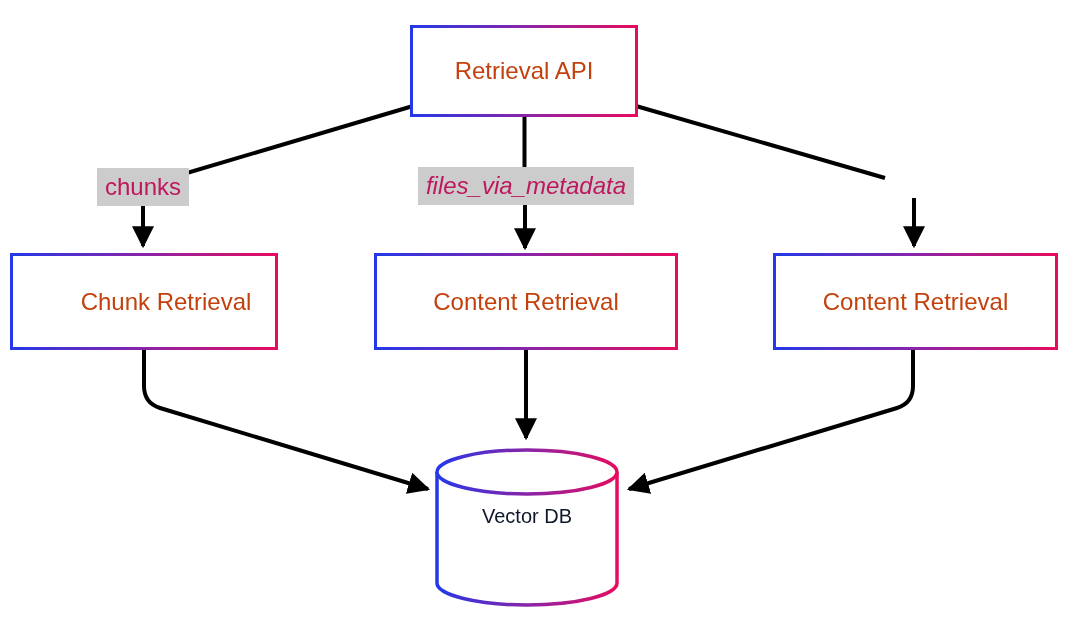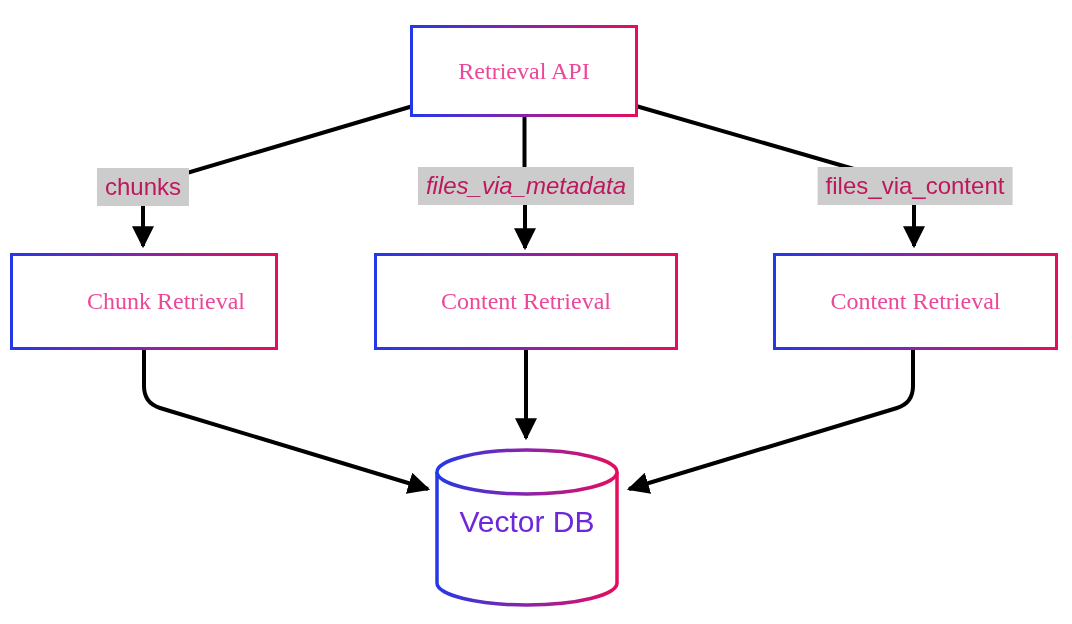--- a/index.html
+++ b/index.html
@@ -11,24 +11,23 @@
     overflow:hidden;
   }
   .edges-svg{position:absolute;left:0;top:0;width:1072px;height:624px;}
   .node{
     position:absolute;
     box-sizing:border-box;
     background:#ffffff;
     border:3.5px solid;
     border-image:linear-gradient(90deg,#2438e8 0%,#8a24a8 50%,#e60c5e 100%) 1;
     display:flex;align-items:center;justify-content:center;
-    color:#ec4899;
+    color:#c2410c;
     font-size:24px;
     text-align:center;
-    font-family:Liberation Serif, serif;
   }
   .node-api{left:410px;top:25px;width:228px;height:92px;}
   .node-chunk{left:10px;top:253px;width:268px;height:97px;padding-left:44px;}
   .node-metadata{left:374px;top:253px;width:304px;height:97px;}
   .node-content{left:773px;top:253px;width:285px;height:97px;}
   .edge-label{
     position:absolute;
     transform:translate(-50%,-50%);
     background:#cccccc;
     color:#be185d;
@@ -37,21 +36,21 @@
     padding:5px 8px;
     white-space:nowrap;
   }
   .lbl-chunks{left:143px;top:187px;}
   .lbl-meta{left:526px;top:186px;font-style:italic;}
   .lbl-content{left:915px;top:186px;}
   .db-label{
     position:absolute;
     left:437px;top:505px;width:180px;
     text-align:center;
-    color:#6d28d9;font-size:30px;
+    color:#0f172a;font-size:20px;
   }
 </style>
 </head>
 <body>
 
 <div class="stage">
 
   <svg class="edges-svg" width="1072" height="624" viewBox="0 0 1072 624" xmlns="http://www.w3.org/2000/svg">
     <defs>
       <marker id="arrowhead" viewBox="0 0 10 10" refX="9" refY="5" markerWidth="5.5" markerHeight="5.5" orient="auto-start-reverse">
@@ -96,17 +95,16 @@
   </div>
   <div class="node node-metadata">
     <span>Content Retrieval</span>
   </div>
   <div class="node node-content">
     <span>Content Retrieval</span>
   </div>
 
   <div class="edge-label lbl-chunks">chunks</div>
   <div class="edge-label lbl-meta">files_via_metadata</div>
-  <div class="edge-label lbl-content">files_via_content</div>
 
   <div class="db-label">Vector DB</div>
 
 </div>
 
 </body></html>

